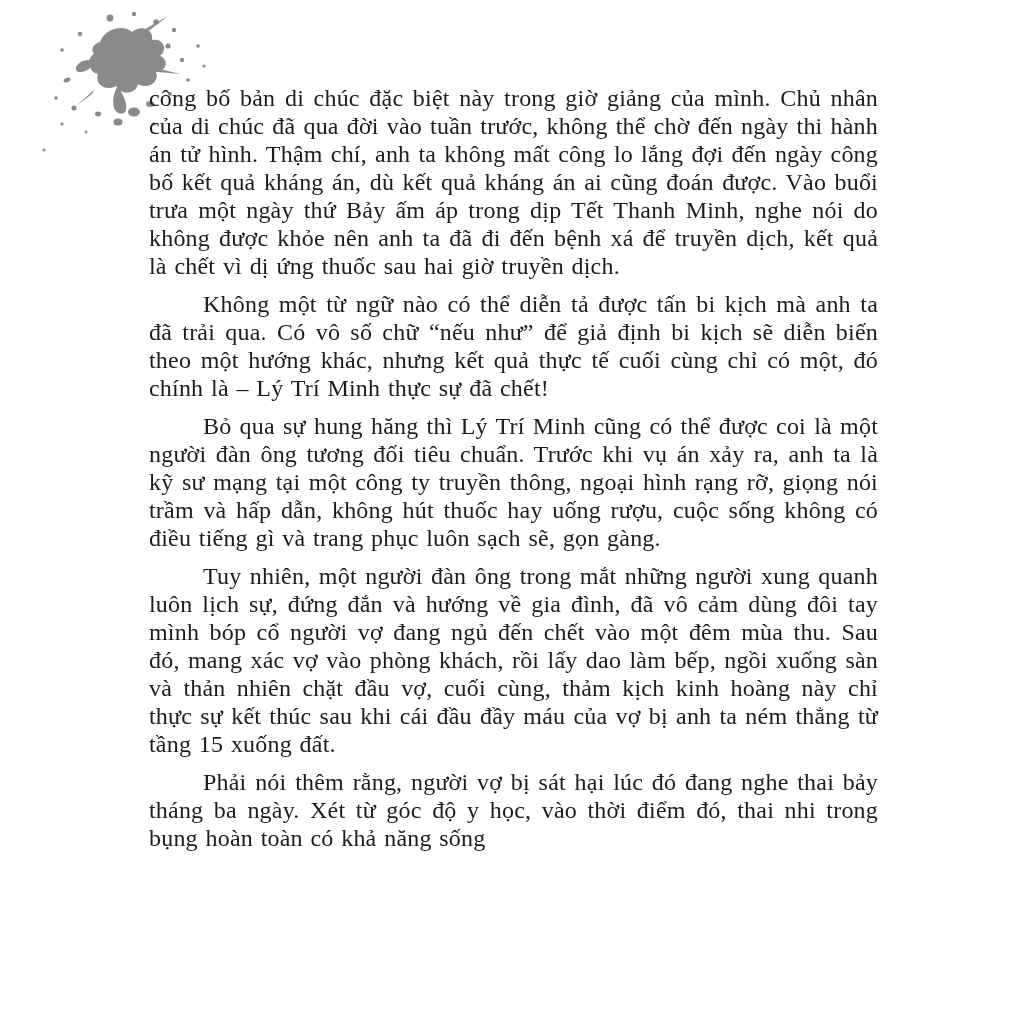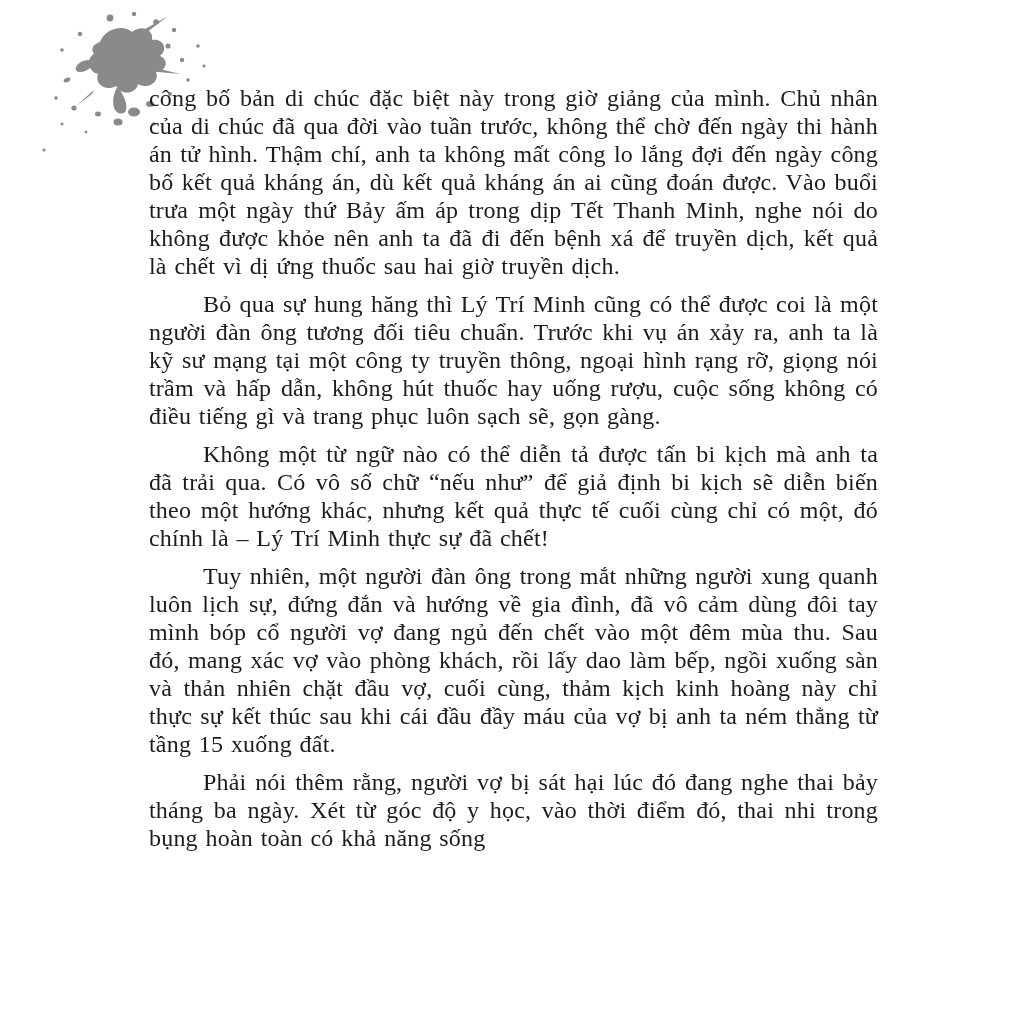--- a/index.html
+++ b/index.html
@@ -120,22 +120,22 @@
       <circle cx="132" cy="122" r="1.8"></circle>
       <circle cx="22" cy="148" r="1.6"></circle>
       <path d="M118,30 L146,14 L120,34 Z"></path>
       <path d="M134,66 L158,72 L136,70 Z"></path>
       <path d="M72,88 L54,104 L70,92 Z"></path>
     </g>
   </svg>
 
   <div class="text-block">
     <p class="no-indent">công bố bản di chúc đặc biệt này trong giờ giảng của mình. Chủ nhân của di chúc đã qua đời vào tuần trước, không thể chờ đến ngày thi hành án tử hình. Thậm chí, anh ta không mất công lo lắng đợi đến ngày công bố kết quả kháng án, dù kết quả kháng án ai cũng đoán được. Vào buổi trưa một ngày thứ Bảy ấm áp trong dịp Tết Thanh Minh, nghe nói do không được khỏe nên anh ta đã đi đến bệnh xá để truyền dịch, kết quả là chết vì dị ứng thuốc sau hai giờ truyền dịch.</p>
+    <p>Không một từ ngữ nào có thể diễn tả được tấn bi kịch mà anh ta đã trải qua. Có vô số chữ “nếu như” để giả định bi kịch sẽ diễn biến theo một hướng khác, nhưng kết quả thực tế cuối cùng chỉ có một, đó chính là – Lý Trí Minh thực sự đã chết!</p>
     <p>Bỏ qua sự hung hăng thì Lý Trí Minh cũng có thể được coi là một người đàn ông tương đối tiêu chuẩn. Trước khi vụ án xảy ra, anh ta là kỹ sư mạng tại một công ty truyền thông, ngoại hình rạng rỡ, giọng nói trầm và hấp dẫn, không hút thuốc hay uống rượu, cuộc sống không có điều tiếng gì và trang phục luôn sạch sẽ, gọn gàng.</p>
-    <p>Không một từ ngữ nào có thể diễn tả được tấn bi kịch mà anh ta đã trải qua. Có vô số chữ “nếu như” để giả định bi kịch sẽ diễn biến theo một hướng khác, nhưng kết quả thực tế cuối cùng chỉ có một, đó chính là – Lý Trí Minh thực sự đã chết!</p>
     <p>Tuy nhiên, một người đàn ông trong mắt những người xung quanh luôn lịch sự, đứng đắn và hướng về gia đình, đã vô cảm dùng đôi tay mình bóp cổ người vợ đang ngủ đến chết vào một đêm mùa thu. Sau đó, mang xác vợ vào phòng khách, rồi lấy dao làm bếp, ngồi xuống sàn và thản nhiên chặt đầu vợ, cuối cùng, thảm kịch kinh hoàng này chỉ thực sự kết thúc sau khi cái đầu đầy máu của vợ bị anh ta ném thẳng từ tầng 15 xuống đất.</p>
     <p>Phải nói thêm rằng, người vợ bị sát hại lúc đó đang nghe thai bảy tháng ba ngày. Xét từ góc độ y học, vào thời điểm đó, thai nhi trong bụng hoàn toàn có khả năng sống</p>
   </div>
 
   <div class="footer">
     <span class="page-number">8</span>
     <span class="footer-sep">|</span>
     <span class="book-title">Nhật ký ghi chép pháp y</span>
     <span class="volume-badge">
       <svg viewBox="0 0 62 62" aria-hidden="true">

